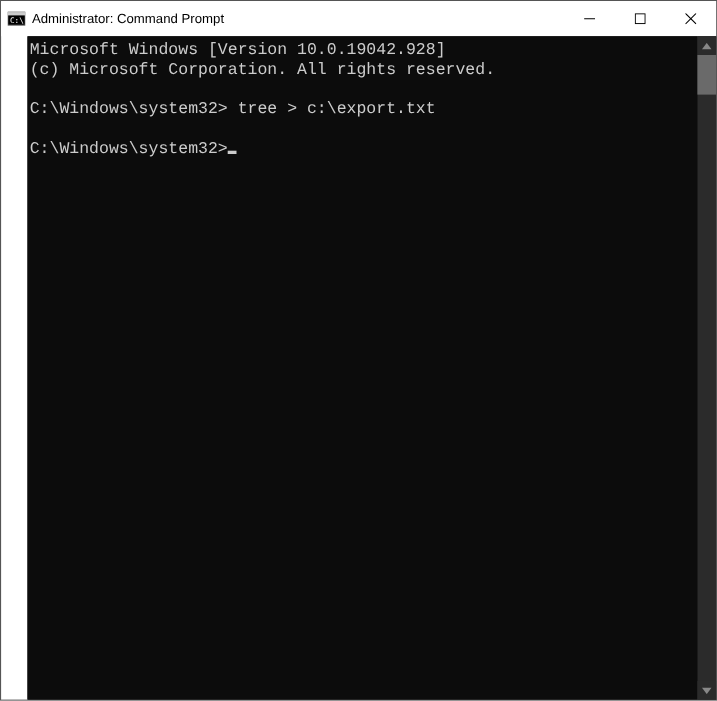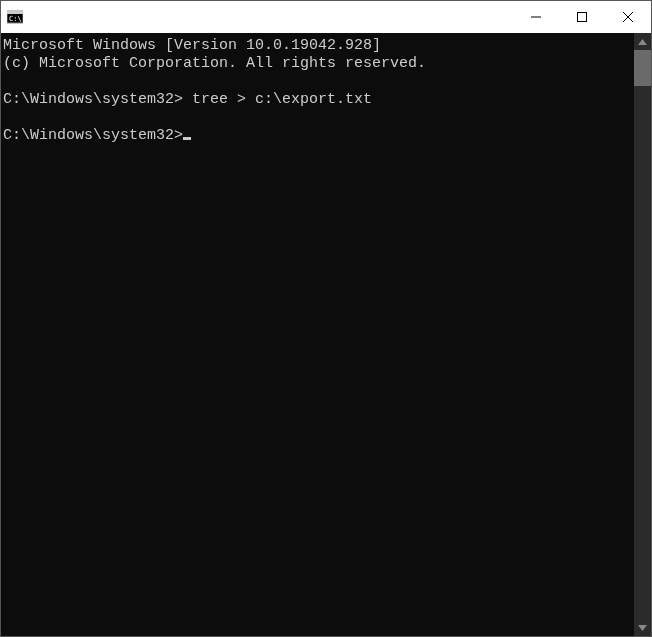--- a/index.html
+++ b/index.html
@@ -59,20 +59,21 @@
       cursor: default;
     }
     .win-btn svg {
       display: block;
     }
     .terminal-wrap {
       flex: 1;
       display: flex;
       background: #000;
       position: relative;
+      margin-left: 24px;
     }
     .terminal {
       flex: 1;
       background: #0c0c0c;
       color: #cccccc;
       font-family: Consolas, "Courier New", monospace;
       font-size: 15px;
       line-height: 18px;
       padding: 4px 0 0 2px;
       white-space: pre;
@@ -119,20 +120,21 @@
 <div class="window">
 
   <div class="titlebar">
     <span class="app-icon">
       <svg width="16" height="16" viewBox="0 0 16 16">
         <rect x="0" y="2" width="16" height="12" fill="#000" stroke="#888" stroke-width="1"></rect>
         <rect x="0" y="2" width="16" height="3" fill="#ccc"></rect>
         <text x="2" y="12" font-size="7" fill="#fff" font-family="monospace">C:\</text>
       </svg>
     </span>
+    <span class="title-text">Administrator: Command Prompt</span>
     <div class="titlebar-spacer"></div>
     <div class="win-controls">
       <div class="win-btn">
         <svg width="10" height="10" viewBox="0 0 10 10">
             <line x1="0" y1="5" x2="10" y2="5" stroke="#000" stroke-width="1"></line>
           </svg>
       </div>
       <div class="win-btn">
         <svg width="10" height="10" viewBox="0 0 10 10">
             <rect x="0.5" y="0.5" width="9" height="9" fill="none" stroke="#000" stroke-width="1"></rect>

